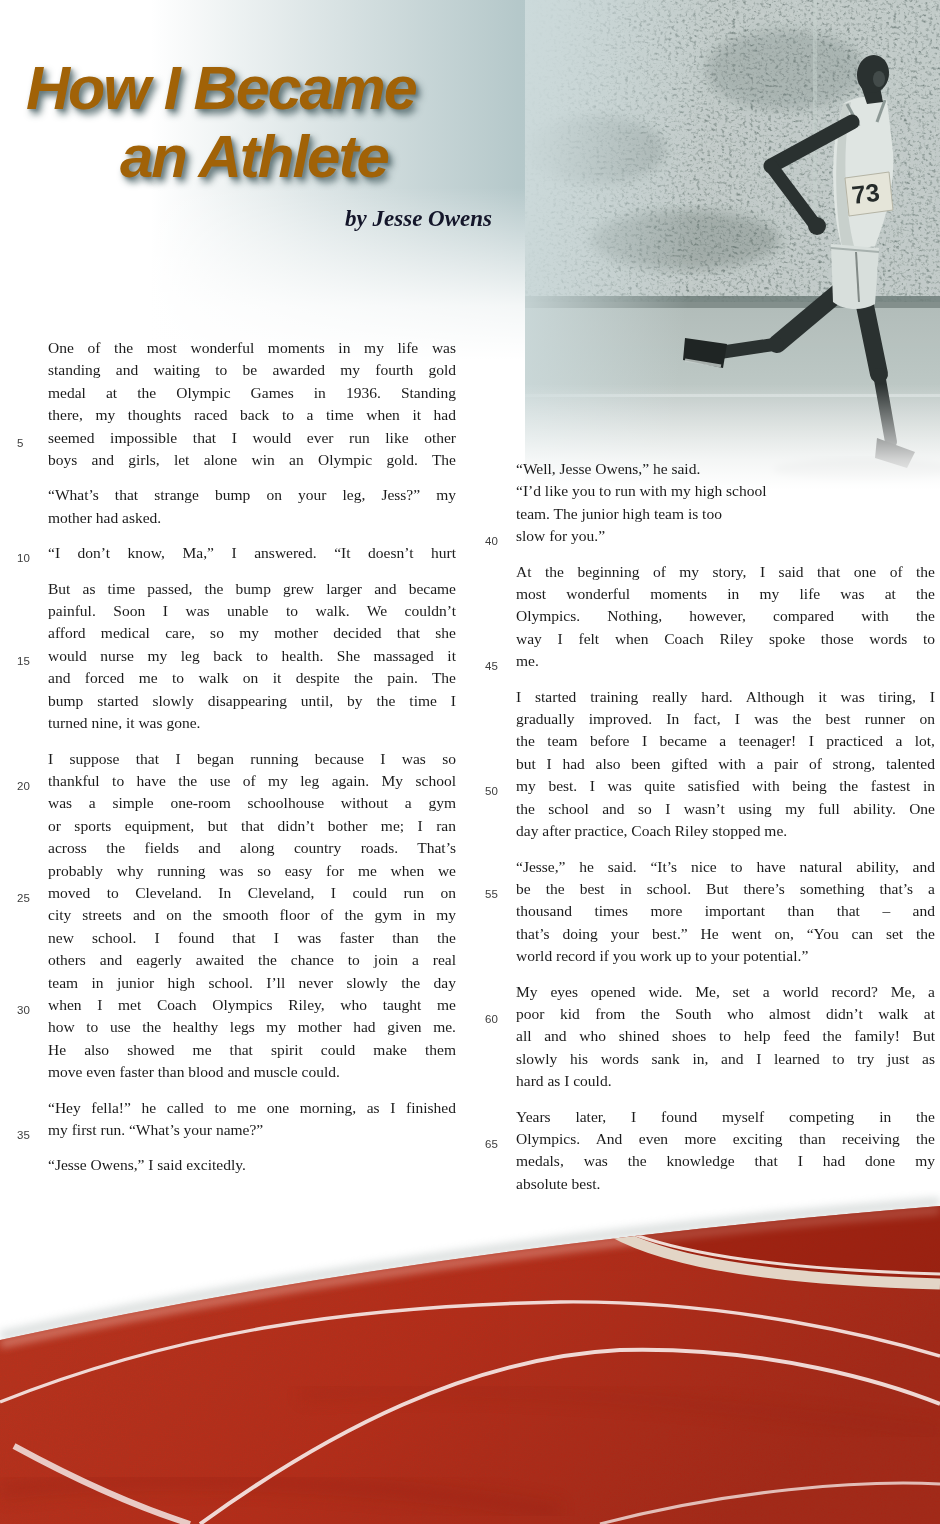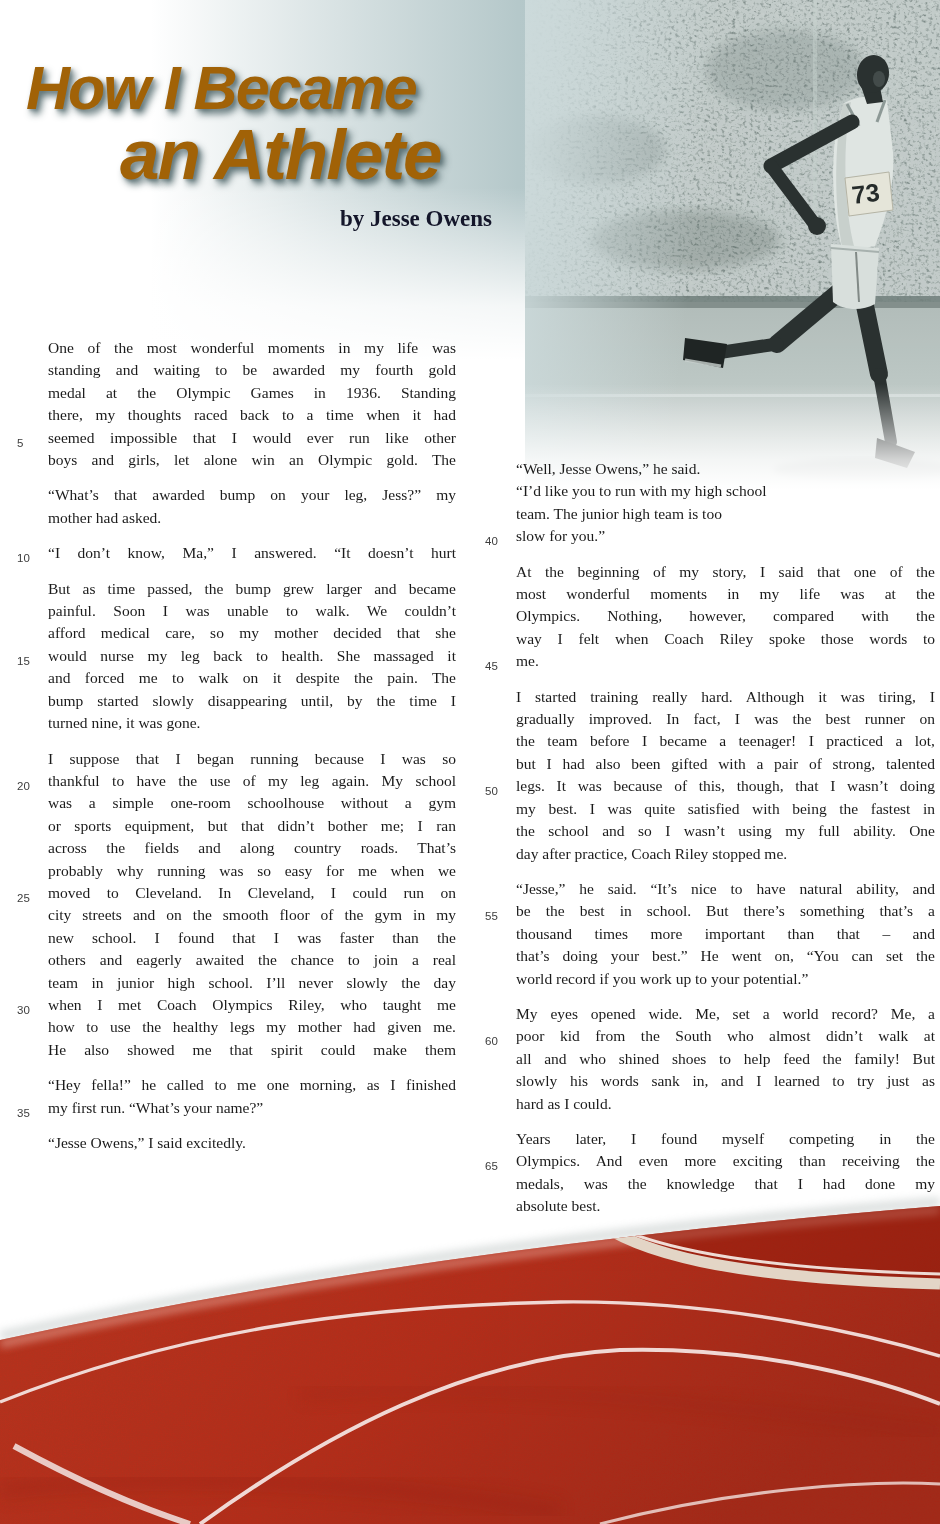--- a/index.html
+++ b/index.html
@@ -19,24 +19,24 @@
     background:linear-gradient(97deg, #ccdadb 0%, rgba(204,218,219,.85) 9%, rgba(204,218,219,0) 42%);}
   .photo-fade-bottom{position:absolute;inset:0;pointer-events:none;
     background:linear-gradient(to top, #ffffff 3%, rgba(255,255,255,.8) 9%, rgba(255,255,255,0) 24%);}
 
   
   .title{position:absolute;left:26px;top:58px;margin:0;z-index:4;
     font-family:"Liberation Sans", sans-serif;font-weight:bold;font-style:italic;color:#a16207;
     letter-spacing:-2px;line-height:1;}
   .title .t1{display:block;font-size:61px;
     text-shadow:4px 5px 7px rgba(84,106,110,.9), 2px 2px 3px rgba(84,106,110,.45);}
-  .title .t2{display:block;font-size:71px;margin-left:94px;margin-top:0;
+  .title .t2{display:block;font-size:60px;margin-left:94px;margin-top:8px;
     text-shadow:4px 5px 7px rgba(84,106,110,.9), 2px 2px 3px rgba(84,106,110,.45);}
   .byline{position:absolute;left:0;top:206px;width:492px;text-align:right;z-index:4;
-    font-family:"Liberation Serif", serif;font-weight:bold;font-size:23px;color:#14162a;}
+    font-family:"Liberation Serif", serif;font-weight:bold;font-size:23px;color:#14162a;font-style:italic;}
 
   
   .col{position:absolute;z-index:3;font-size:15.5px;line-height:22.4px;color:#1b1b1b;}
   .col-left{left:48px;top:337px;width:408px;}
   .col-right{left:516px;top:458px;width:419px;}
   .para{margin:0 0 13px 0;}
   .line{position:relative;text-align:justify;text-align-last:justify;}
   .line.last, .ragged .line{text-align:left;text-align-last:left;}
   .lnum{position:absolute;left:-31px;top:5px;width:24px;text-align:right;
     font-family:"Liberation Sans", sans-serif;font-size:11.5px;color:#3d3d3d;letter-spacing:0;}
@@ -143,21 +143,21 @@
   <div class="col col-left">
       <div class="para">
         <div class="line"><span>One of the most wonderful moments in my life was</span></div>
         <div class="line"><span>standing and waiting to be awarded my fourth gold</span></div>
         <div class="line"><span>medal at the Olympic Games in 1936. Standing</span></div>
         <div class="line"><span>there, my thoughts raced back to a time when it had</span></div>
         <div class="line"><span class="lnum">5</span><span>seemed impossible that I would ever run like other</span></div>
         <div class="line"><span>boys and girls, let alone win an Olympic gold. The</span></div>
       </div>
       <div class="para">
-        <div class="line"><span>“What’s that awarded bump on your leg, Jess?” my</span></div>
+        <div class="line"><span>“What’s that strange bump on your leg, Jess?” my</span></div>
         <div class="line last"><span>mother had asked.</span></div>
       </div>
       <div class="para">
         <div class="line"><span class="lnum">10</span><span>“I don’t know, Ma,” I answered. “It doesn’t hurt</span></div>
       </div>
       <div class="para">
         <div class="line"><span>But as time passed, the bump grew larger and became</span></div>
         <div class="line"><span>painful. Soon I was unable to walk. We couldn’t</span></div>
         <div class="line"><span>afford medical care, so my mother decided that she</span></div>
         <div class="line"><span class="lnum">15</span><span>would nurse my leg back to health. She massaged it</span></div>
@@ -173,20 +173,21 @@
         <div class="line"><span>across the fields and along country roads. That’s</span></div>
         <div class="line"><span>probably why running was so easy for me when we</span></div>
         <div class="line"><span class="lnum">25</span><span>moved to Cleveland. In Cleveland, I could run on</span></div>
         <div class="line"><span>city streets and on the smooth floor of the gym in my</span></div>
         <div class="line"><span>new school. I found that I was faster than the</span></div>
         <div class="line"><span>others and eagerly awaited the chance to join a real</span></div>
         <div class="line"><span>team in junior high school. I’ll never slowly the day</span></div>
         <div class="line"><span class="lnum">30</span><span>when I met Coach Olympics Riley, who taught me</span></div>
         <div class="line"><span>how to use the healthy legs my mother had given me.</span></div>
         <div class="line"><span>He also showed me that spirit could make them</span></div>
+        <div class="line last"><span>move even faster than blood and muscle could.</span></div>
       </div>
       <div class="para">
         <div class="line"><span>“Hey fella!” he called to me one morning, as I finished</span></div>
         <div class="line last"><span class="lnum">35</span><span>my first run. “What’s your name?”</span></div>
       </div>
       <div class="para">
         <div class="line last"><span>“Jesse Owens,” I said excitedly.</span></div>
       </div>
     </div>
   <div class="col col-right">
@@ -201,21 +202,21 @@
         <div class="line"><span>most wonderful moments in my life was at the</span></div>
         <div class="line"><span>Olympics. Nothing, however, compared with the</span></div>
         <div class="line"><span>way I felt when Coach Riley spoke those words to</span></div>
         <div class="line last"><span class="lnum">45</span><span>me.</span></div>
       </div>
       <div class="para">
         <div class="line"><span>I started training really hard. Although it was tiring, I</span></div>
         <div class="line"><span>gradually improved. In fact, I was the best runner on</span></div>
         <div class="line"><span>the team before I became a teenager! I practiced a lot,</span></div>
         <div class="line"><span>but I had also been gifted with a pair of strong, talented</span></div>
-        <div class="line"><span class="lnum">50</span><span>legs. It was because of this, though, that I wasn’t doing</span></div>
+        <div class="line"><span class="lnum">50</span></div>
         <div class="line"><span>my best. I was quite satisfied with being the fastest in</span></div>
         <div class="line"><span>the school and so I wasn’t using my full ability. One</span></div>
         <div class="line last"><span>day after practice, Coach Riley stopped me.</span></div>
       </div>
       <div class="para">
         <div class="line"><span>“Jesse,” he said. “It’s nice to have natural ability, and</span></div>
         <div class="line"><span class="lnum">55</span><span>be the best in school. But there’s something that’s a</span></div>
         <div class="line"><span>thousand times more important than that – and</span></div>
         <div class="line"><span>that’s doing your best.” He went on, “You can set the</span></div>
         <div class="line last"><span>world record if you work up to your potential.”</span></div>

